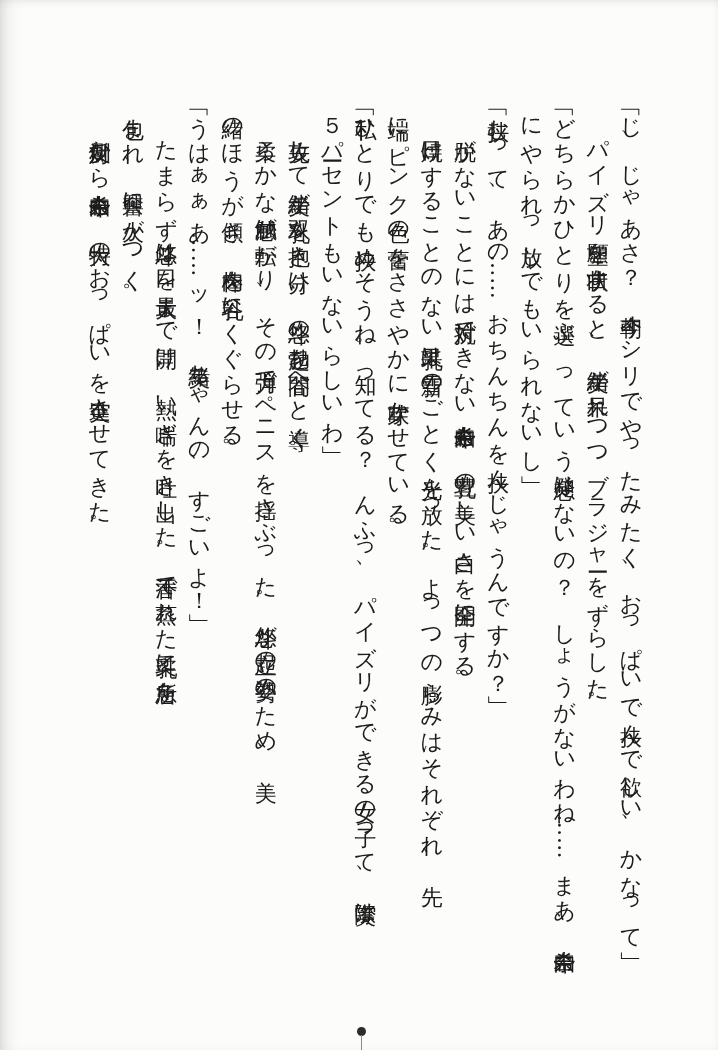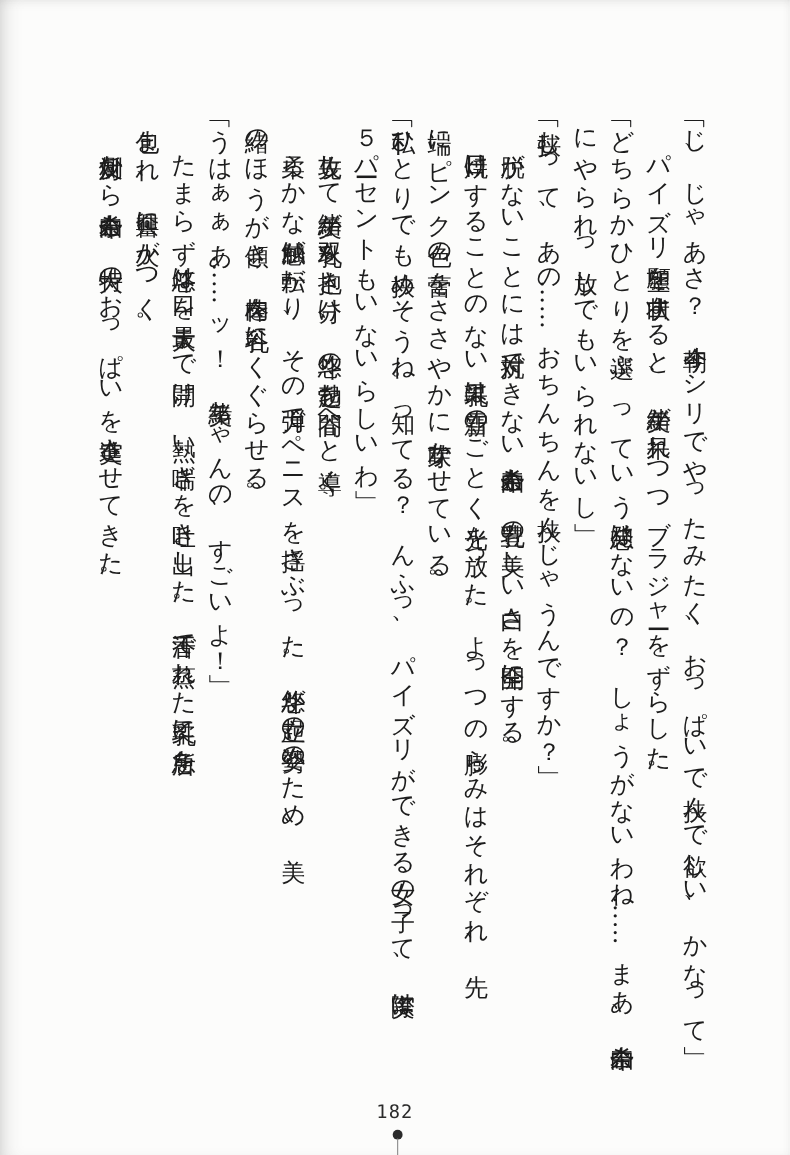--- a/index.html
+++ b/index.html
@@ -94,20 +94,19 @@
       <div class="col">５パーセントもいないらしいわ」</div>
       <div class="col indent">先攻して美緒が双乳を抱き分け、悠斗の勃起を谷間へと導く。</div>
       <div class="col indent">柔らかな感触が転がり、その弾力でペニスを揺さぶった。悠斗が起立の姿勢のため、美</div>
       <div class="col">緒のほうが傾き、肉棒を乳谷にくぐらせる。</div>
       <div class="col">「うはぁぁあ……ッ！　美緒ちゃんの、すごいよ！」</div>
       <div class="col indent">たまらず悠斗は口を最大まで開け、熱い喘ぎを吐き出した。香汗で蒸れた柔乳に急所を</div>
       <div class="col">包まれ、興奮に火がつく。</div>
       <div class="col indent">反対側から由希奈も、特大のおっぱいを突進させてきた。</div>
     </div>
 
-  <div class="page-number">182</div>
 
   <div class="pin-mark">
     <span class="pin-dot"></span>
     <span class="pin-line"></span>
   </div>
 
 </div>
 
 </body></html>

